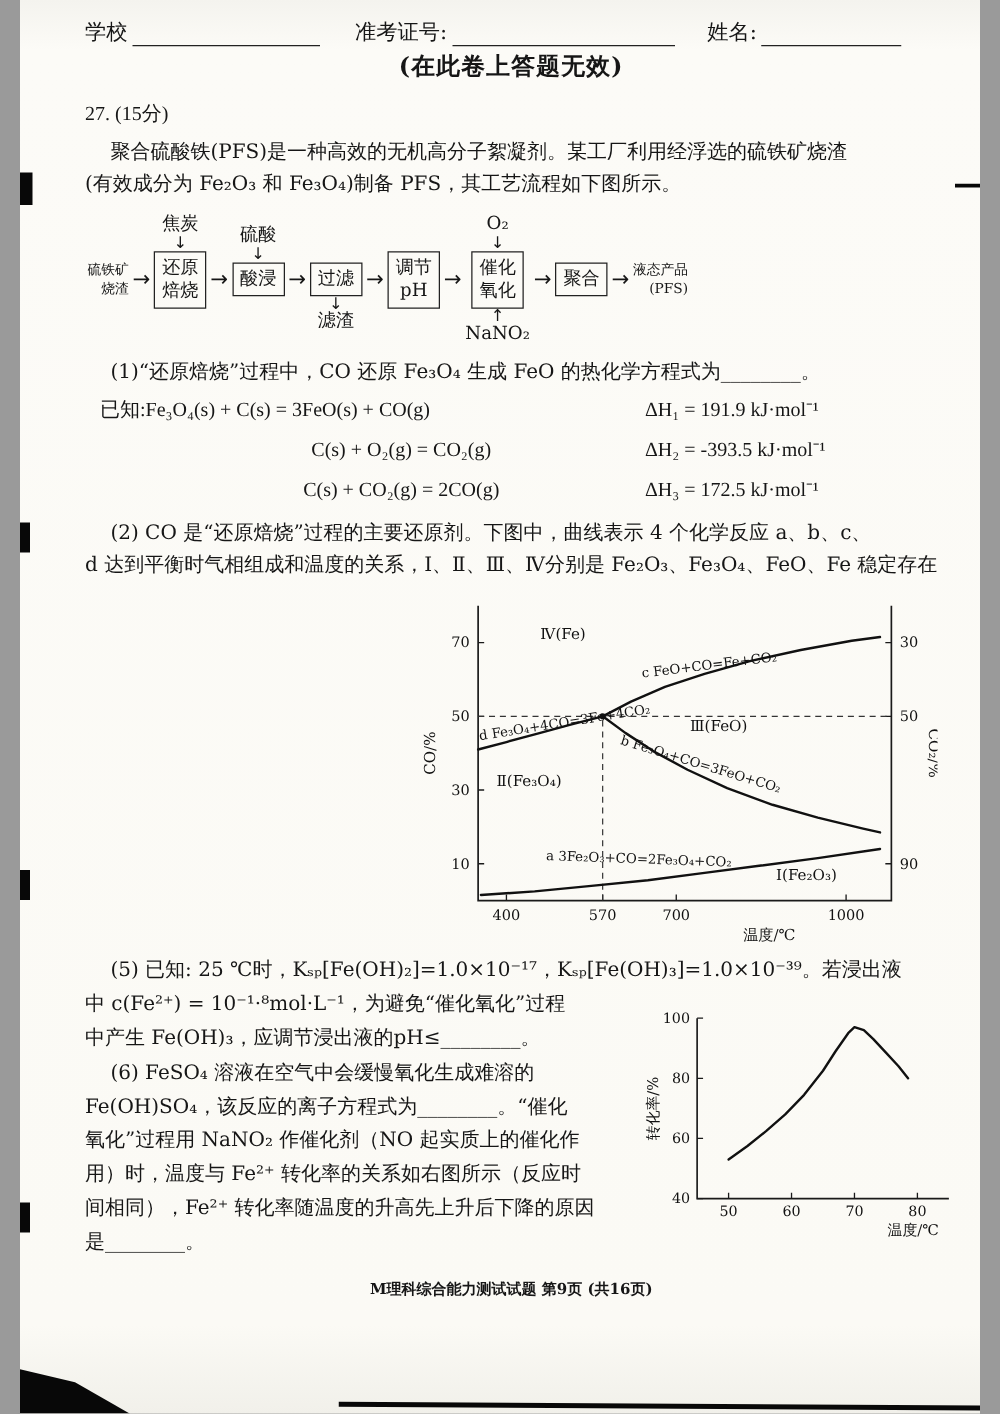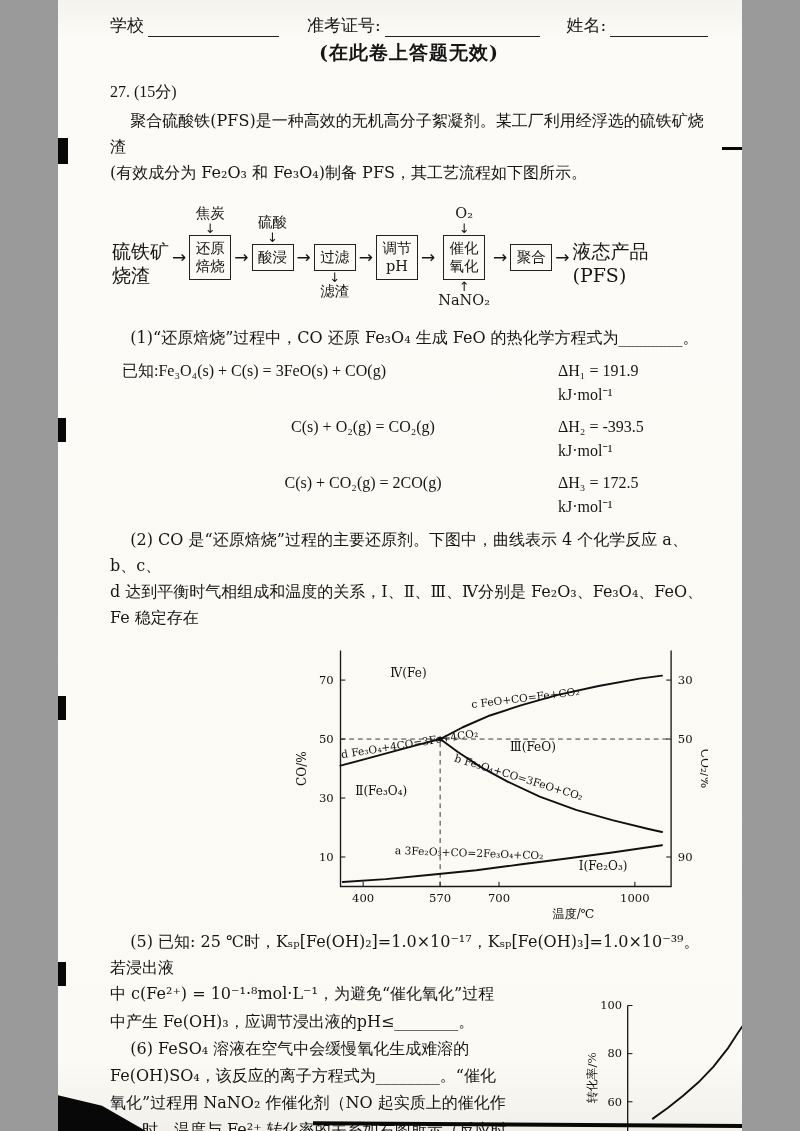--- a/index.html
+++ b/index.html
@@ -1,18 +1,18 @@
 <!DOCTYPE html>
 <html><head>
 <meta charset="utf-8">
 <style>
   html,body{margin:0;padding:0;background:#9a9a9a;}
   .page{
     position:relative;
-    width:684px;height:1131px;
+    width:768px;height:1131px;
     margin:0 auto;
     background:linear-gradient(180deg,#f4f3ee 0,#fcfbf7 40px,#fbfaf5 1060px,#f1f0ea 1131px);
     color:#161616;
     font-family:"DejaVu Serif","DejaVu Sans","Liberation Serif",serif;
     font-size:16px;
     overflow:hidden;
     box-sizing:border-box;
     padding:14px 34px 0 52px;
   }
   .page *{box-sizing:border-box;}
@@ -29,35 +29,35 @@
   .qnum{margin-top:14px;line-height:1.5;font-family:Liberation Serif, serif;}
   .intro{margin-top:4px;}
   
   .flow{display:flex;align-items:center;margin:6px 0 2px 2px;}
   .fcell{display:flex;flex-direction:column;align-items:center;}
   .fslot{height:35px;display:flex;flex-direction:column;align-items:center;font-size:14.5px;line-height:1.1;}
   .fslot.top{justify-content:flex-end;}
   .fslot.bot{justify-content:flex-start;}
   .fbox{border:1.7px solid #222;padding:3px 4px;min-width:42px;text-align:center;
         font-size:14.5px;line-height:1.3;white-space:pre-line;}
-  .ftext{font-size:19px;text-align:left;line-height:1.3;white-space:pre-line;margin-top:12px;}
+  .ftext{font-size:11px;text-align:right;line-height:1.3;white-space:pre-line;}
   .harrow{align-self:center;margin:0 3px;font-size:17px;font-family:"DejaVu Sans",sans-serif;}
   .varr{font-size:13px;line-height:1;font-family:"DejaVu Sans",sans-serif;}
   
   .eqs{margin:1px 0 2px 0;}
   .eq-row{display:flex;margin:8px 12px;line-height:1.5;font-family:Liberation Serif, serif;}
   .eq-row .lft{flex:0 0 436px;white-space:pre-wrap;}
   .eq-row.ind .lft{padding-left:46px;text-align:center;}
   .eq-row .rgt{white-space:pre-wrap;}
   
   .mid{display:flex;margin-top:2px;}
   .mid-left{flex:0 0 296px;white-space:pre-wrap;line-height:1.7;}
   .chart1-wrap{flex:1;display:flex;justify-content:flex-end;align-items:flex-start;padding-top:6px;}
   
-  .bottom{display:flex;justify-content:flex-start;gap:28px;}
+  .bottom{display:flex;justify-content:flex-start;}
   .bot-left{flex:0 0 446px;white-space:pre-wrap;line-height:1.7;}
   .chart2-wrap{display:flex;justify-content:flex-end;align-items:flex-start;padding-top:16px;}
   
   .footer{text-align:center;font-weight:bold;font-size:12px;margin-top:16px;}
   
   svg text{font-family:"DejaVu Serif","DejaVu Sans",serif;}
   
   .mark{position:absolute;background:#080808;}
   .m1{left:0;top:138px;width:10px;height:26px;}
   .m2{left:0;top:418px;width:8px;height:24px;}

